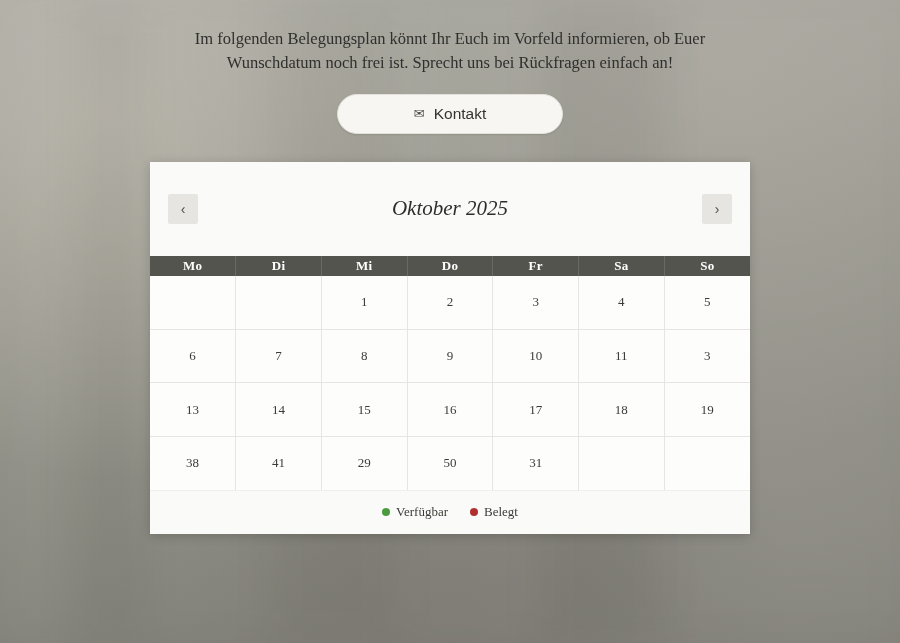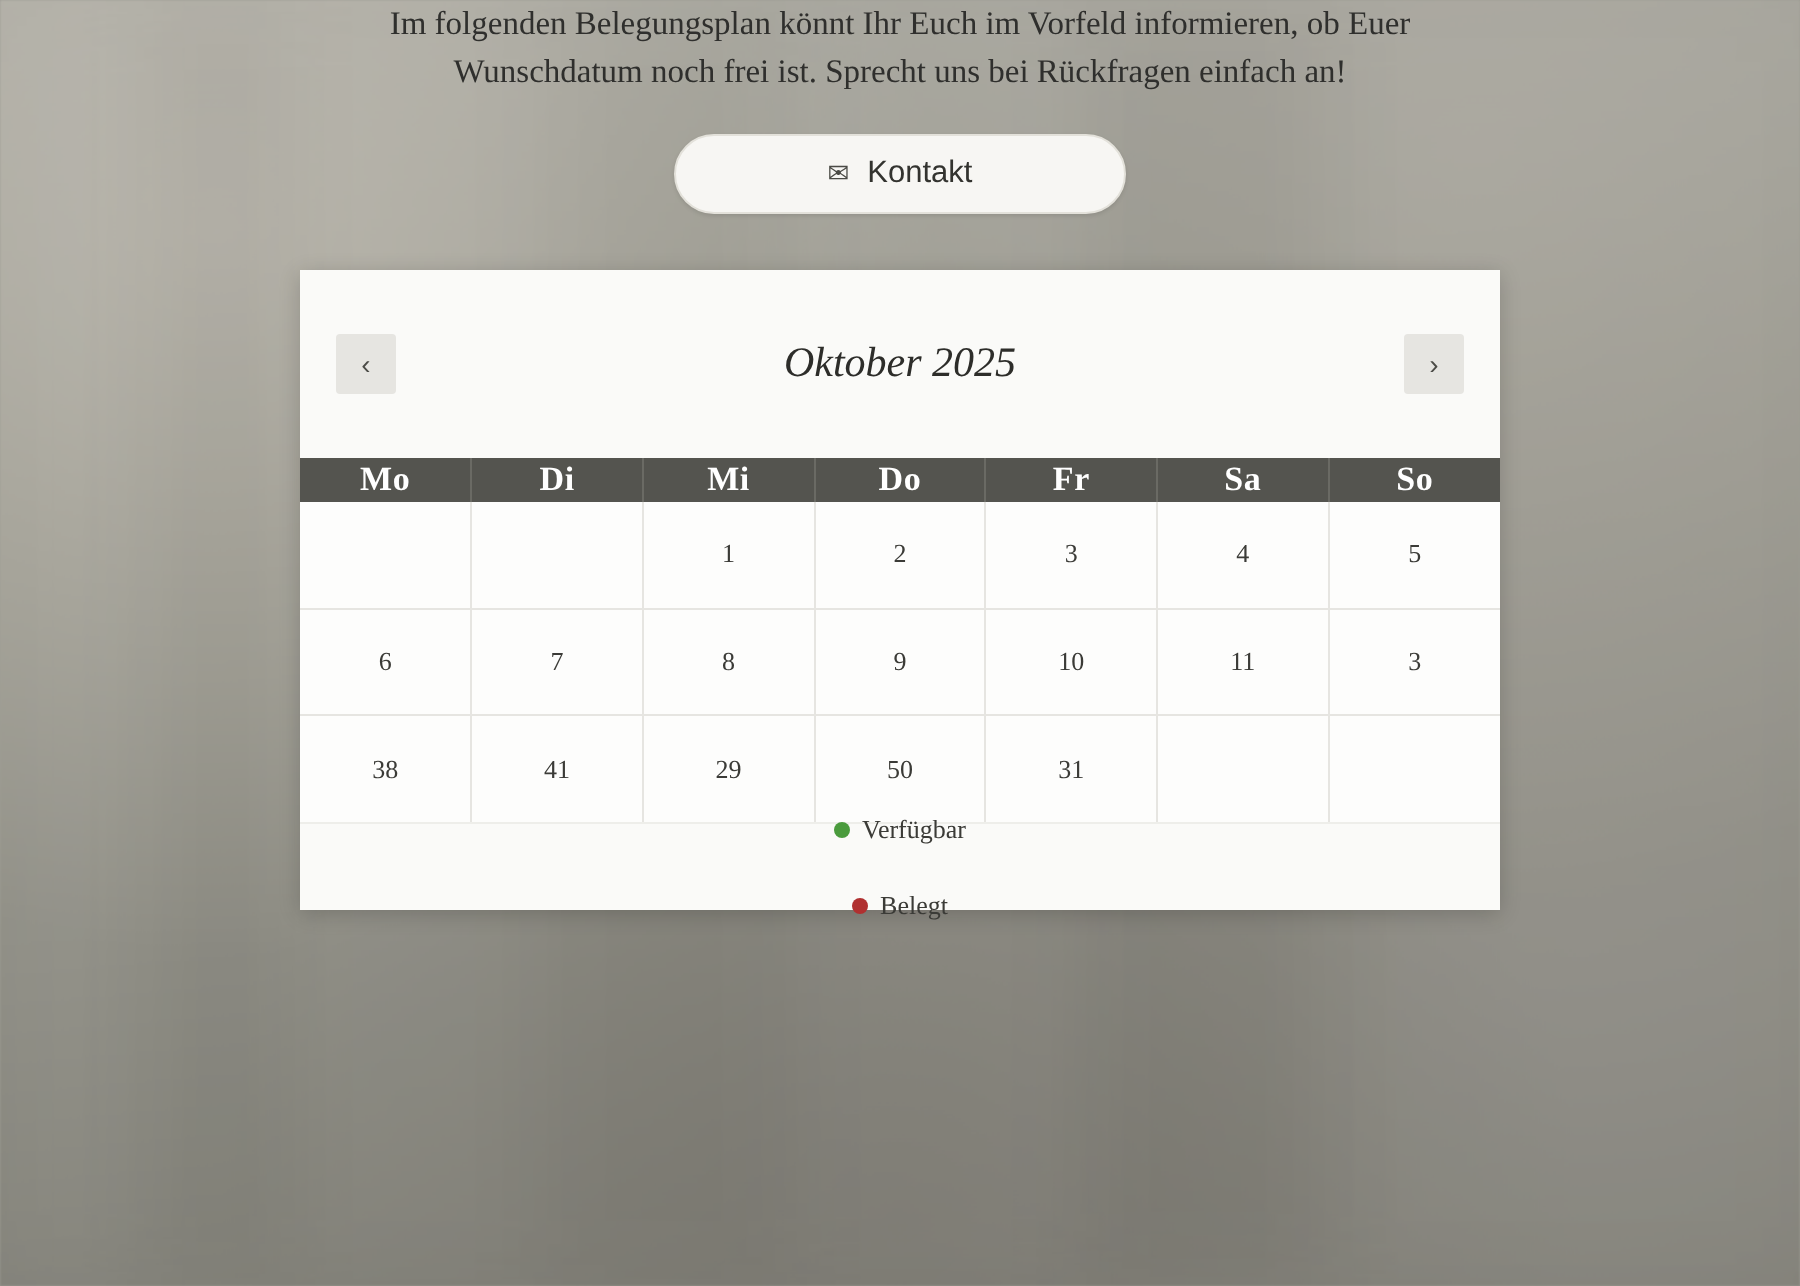--- a/index.html
+++ b/index.html
@@ -37,20 +37,21 @@
   #content {
     position: relative;
     z-index: 2;
     width: 900px;
     height: 643px;
   }
 
   .intro {
     width: 560px;
     margin: 0 auto;
+    padding-top: 27px;
     text-align: center;
     color: #2f2f2d;
     font-size: 16.5px;
     line-height: 1.45;
   }
 
   .kontakt-wrap {
     display: flex;
     justify-content: center;
     margin-top: 19px;
@@ -113,21 +114,21 @@
   }
 
   table.cal {
     width: 100%;
     border-collapse: collapse;
     table-layout: fixed;
   }
   table.cal th {
     background: #54544f;
     color: #ffffff;
-    font-size: 17px;
+    font-size: 13px;
     font-weight: bold;
     height: 20px;
     border-right: 1px solid #6a6a64;
     letter-spacing: 0.3px;
   }
   table.cal th:last-child { border-right: none; }
   table.cal td {
     height: 53.5px;
     text-align: center;
     vertical-align: middle;
@@ -146,21 +147,20 @@
   .legend {
     height: 44px;
     display: flex;
     align-items: center;
     justify-content: center;
     gap: 22px;
     background: #fafaf8;
     border-top: 1px solid #eeeeea;
     font-size: 13px;
     color: #3b3b37;
-    flex-direction: column;
   }
   .legend-item { display: flex; align-items: center; gap: 6px; }
   .dot { width: 8px; height: 8px; border-radius: 50%; display: inline-block; }
 </style>
 </head>
 <body>
 
 <div id="bg"></div>
 
 <div id="content">
@@ -207,20 +207,29 @@
           <tr>
             <td class="empty">6</td>
             <td class="empty">7</td>
             <td class="empty">8</td>
             <td class="empty">9</td>
             <td class="empty">10</td>
             <td class="empty">11</td>
             <td class="empty">3</td>
           </tr>
           <tr>
+            <td class="empty">13</td>
+            <td class="empty">14</td>
+            <td class="empty">15</td>
+            <td class="empty">16</td>
+            <td class="empty">17</td>
+            <td class="empty">18</td>
+            <td class="empty">19</td>
+          </tr>
+          <tr>
             <td class="available">38</td>
             <td class="available">41</td>
             <td class="available">29</td>
             <td class="available">50</td>
             <td class="available">31</td>
             <td class="blank-grey"></td>
             <td class="blank-grey"></td>
           </tr>
         </tbody>
     </table>

